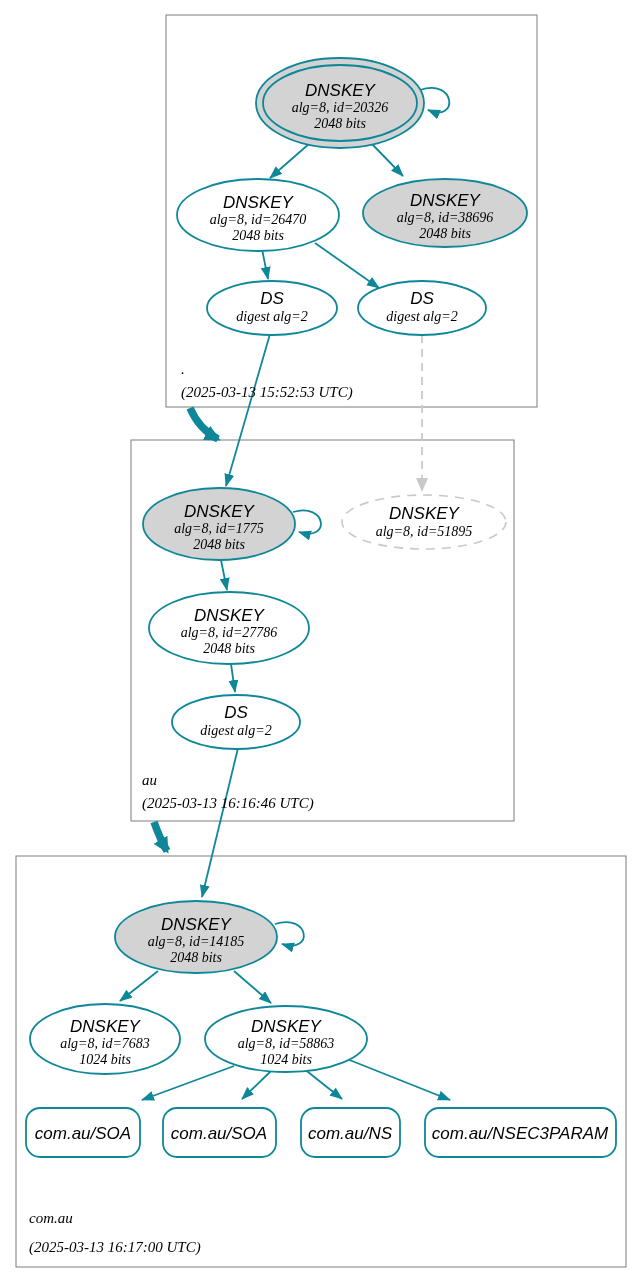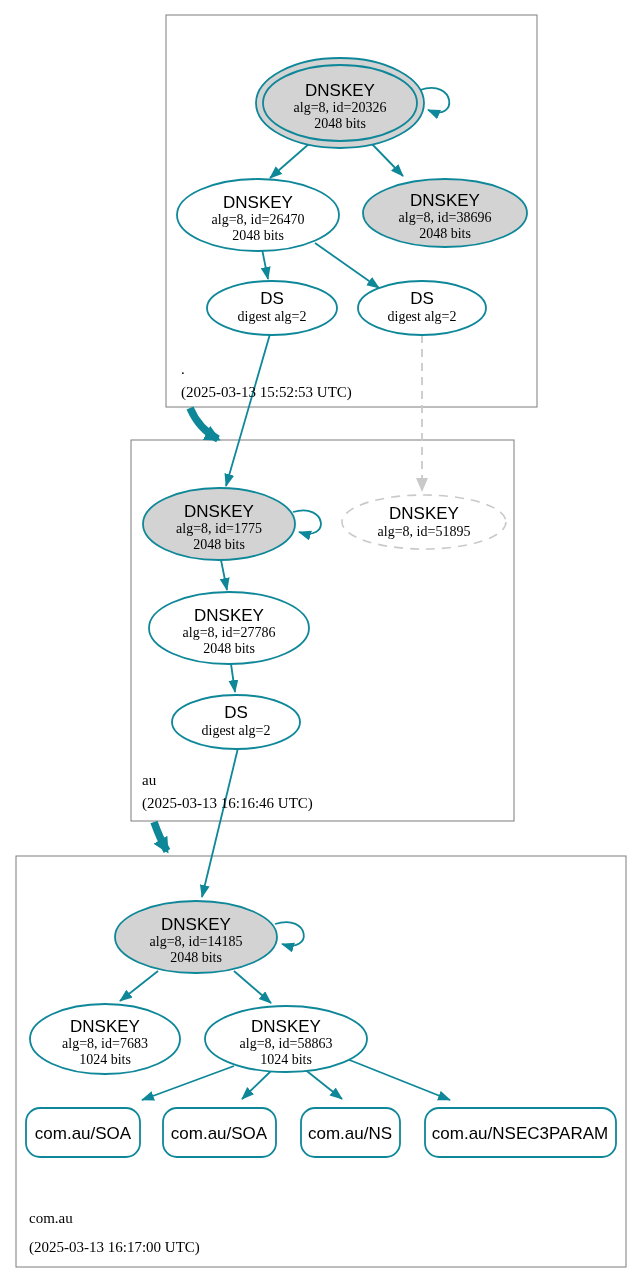--- a/index.html
+++ b/index.html
@@ -1,16 +1,16 @@
 <!DOCTYPE html>
 <html><head>
 <meta charset="utf-8">
 <style>
   html,body { margin:0; padding:0; background:#ffffff; }
-  .canvas { width:643px; height:1278px; position:relative; background:#ffffff; }
+  .canvas { width:643px; height:1278px; position:relative; background:#ffffff;font-style:italic; }
   svg { display:block; }
   .zone-rect { fill:#ffffff; stroke:#7d7d7d; stroke-width:1; }
   .node-title { font-family:"Liberation Sans", sans-serif; font-size:17px; fill:#000; text-anchor:middle; }
   .node-attr  { font-family:"Liberation Serif", serif; font-size:14px; fill:#000; text-anchor:middle; }
   .rrset-label{ font-family:"Liberation Sans", sans-serif; font-size:17px; fill:#000; text-anchor:middle; }
   .zone-label { font-family:"Liberation Serif", serif; font-size:15px; fill:#000; }
   .edge { stroke:#0e8799; stroke-width:1.8; fill:none; }
   .edge-thick { stroke:#0e8799; stroke-width:7.5; fill:none; }
   .edge-dashed { stroke:#c9c9c9; stroke-width:1.8; fill:none; stroke-dasharray:8 6; }
   .ellipse-secure { fill:#ffffff; stroke:#0e8799; stroke-width:1.8; }

